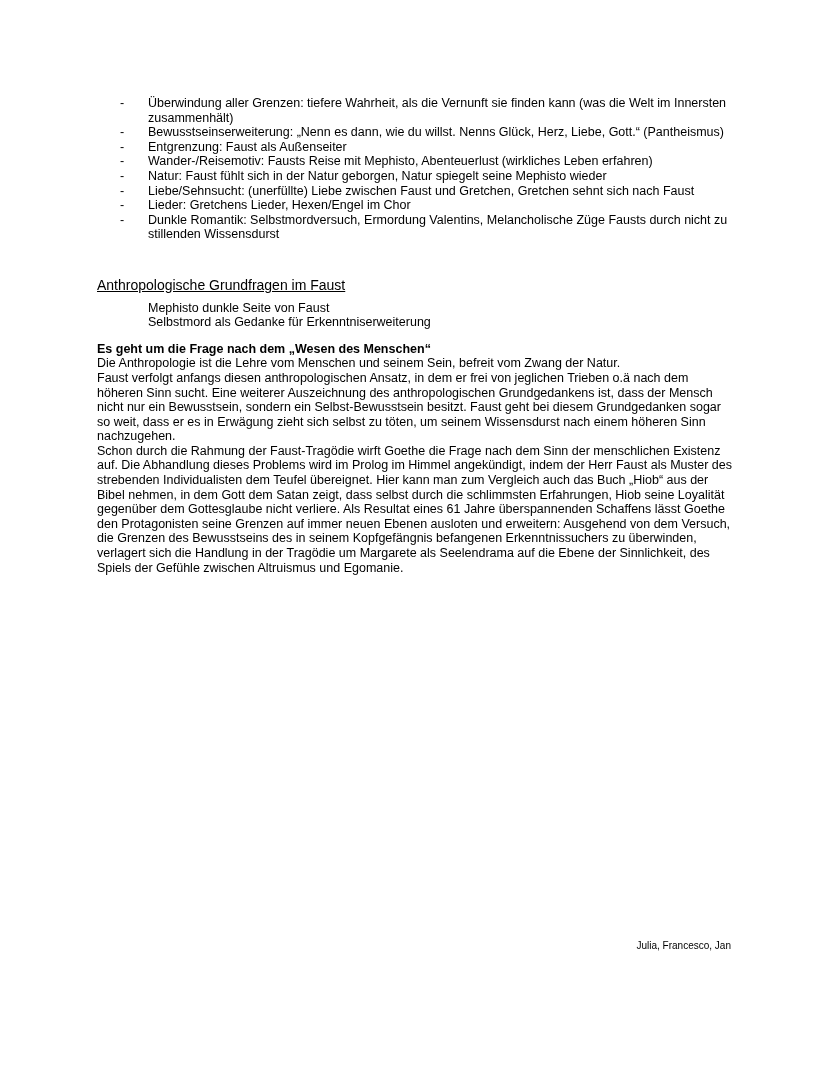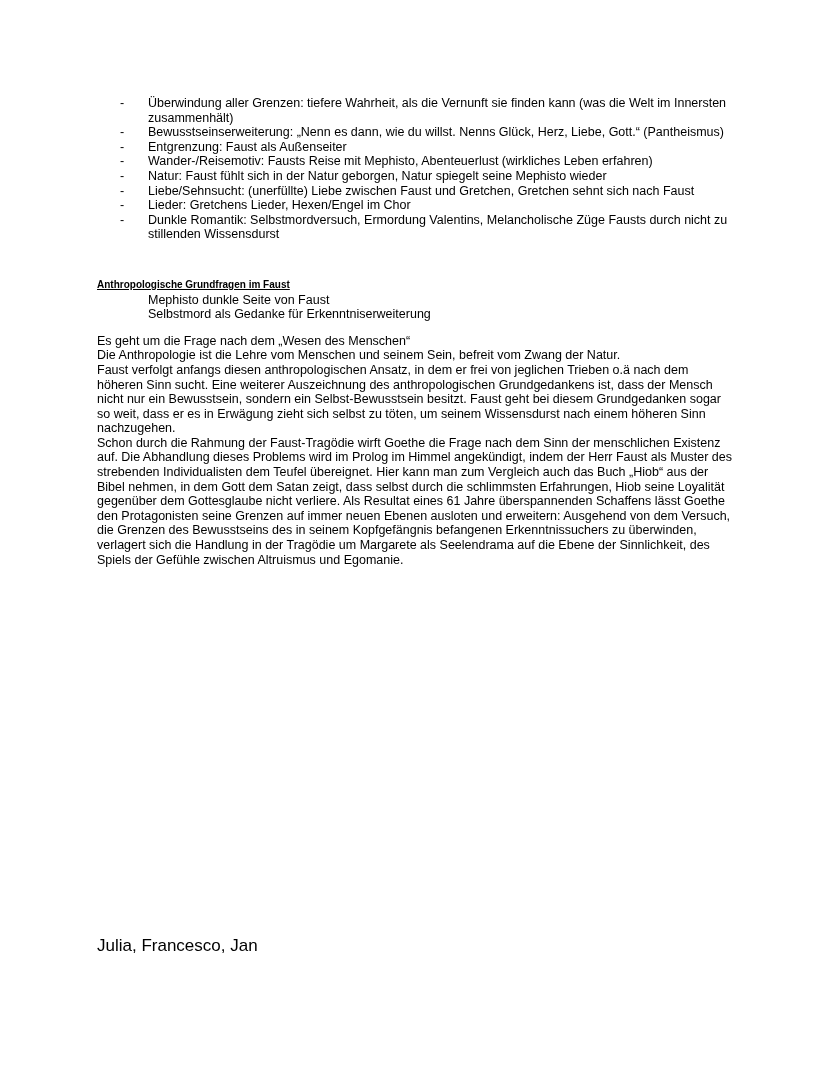--- a/index.html
+++ b/index.html
@@ -34,46 +34,46 @@
     display: flex;
     align-items: flex-start;
   }
   .dash {
     flex: 0 0 51px;
     width: 51px;
     padding-left: 23px;
   }
   .bullet-text { flex: 1 1 auto; }
   .heading-underline {
-    margin: 36px 0 0 0;
-    font-size: 10px;
+    margin: 36px 0 8px 0;
+    font-size: 14px;
     line-height: 14.6px;
-    font-weight: bold;
+    font-weight: normal;
     text-decoration: underline;
   }
   .notes {
     margin-top: 0;
     padding-left: 51px;
   }
   .note-line { margin: 0; }
   .heading-bold {
     margin: 12px 0 0 0;
     font-size: 12.5px;
     line-height: 14.6px;
-    font-weight: normal;
+    font-weight: bold;
   }
   .paragraphs { margin: 0; }
   .para { margin: 0; }
   .signature {
     position: absolute;
     left: 97px;
     top: 939px;
     width: 634px;
-    text-align: left;
-    font-size: 17px;
+    text-align: right;
+    font-size: 10px;
     line-height: 14.6px;
   }
 </style>
 </head>
 <body>
 
 <div class="page">
   <div class="content">
 
     <div class="bullet-list">

